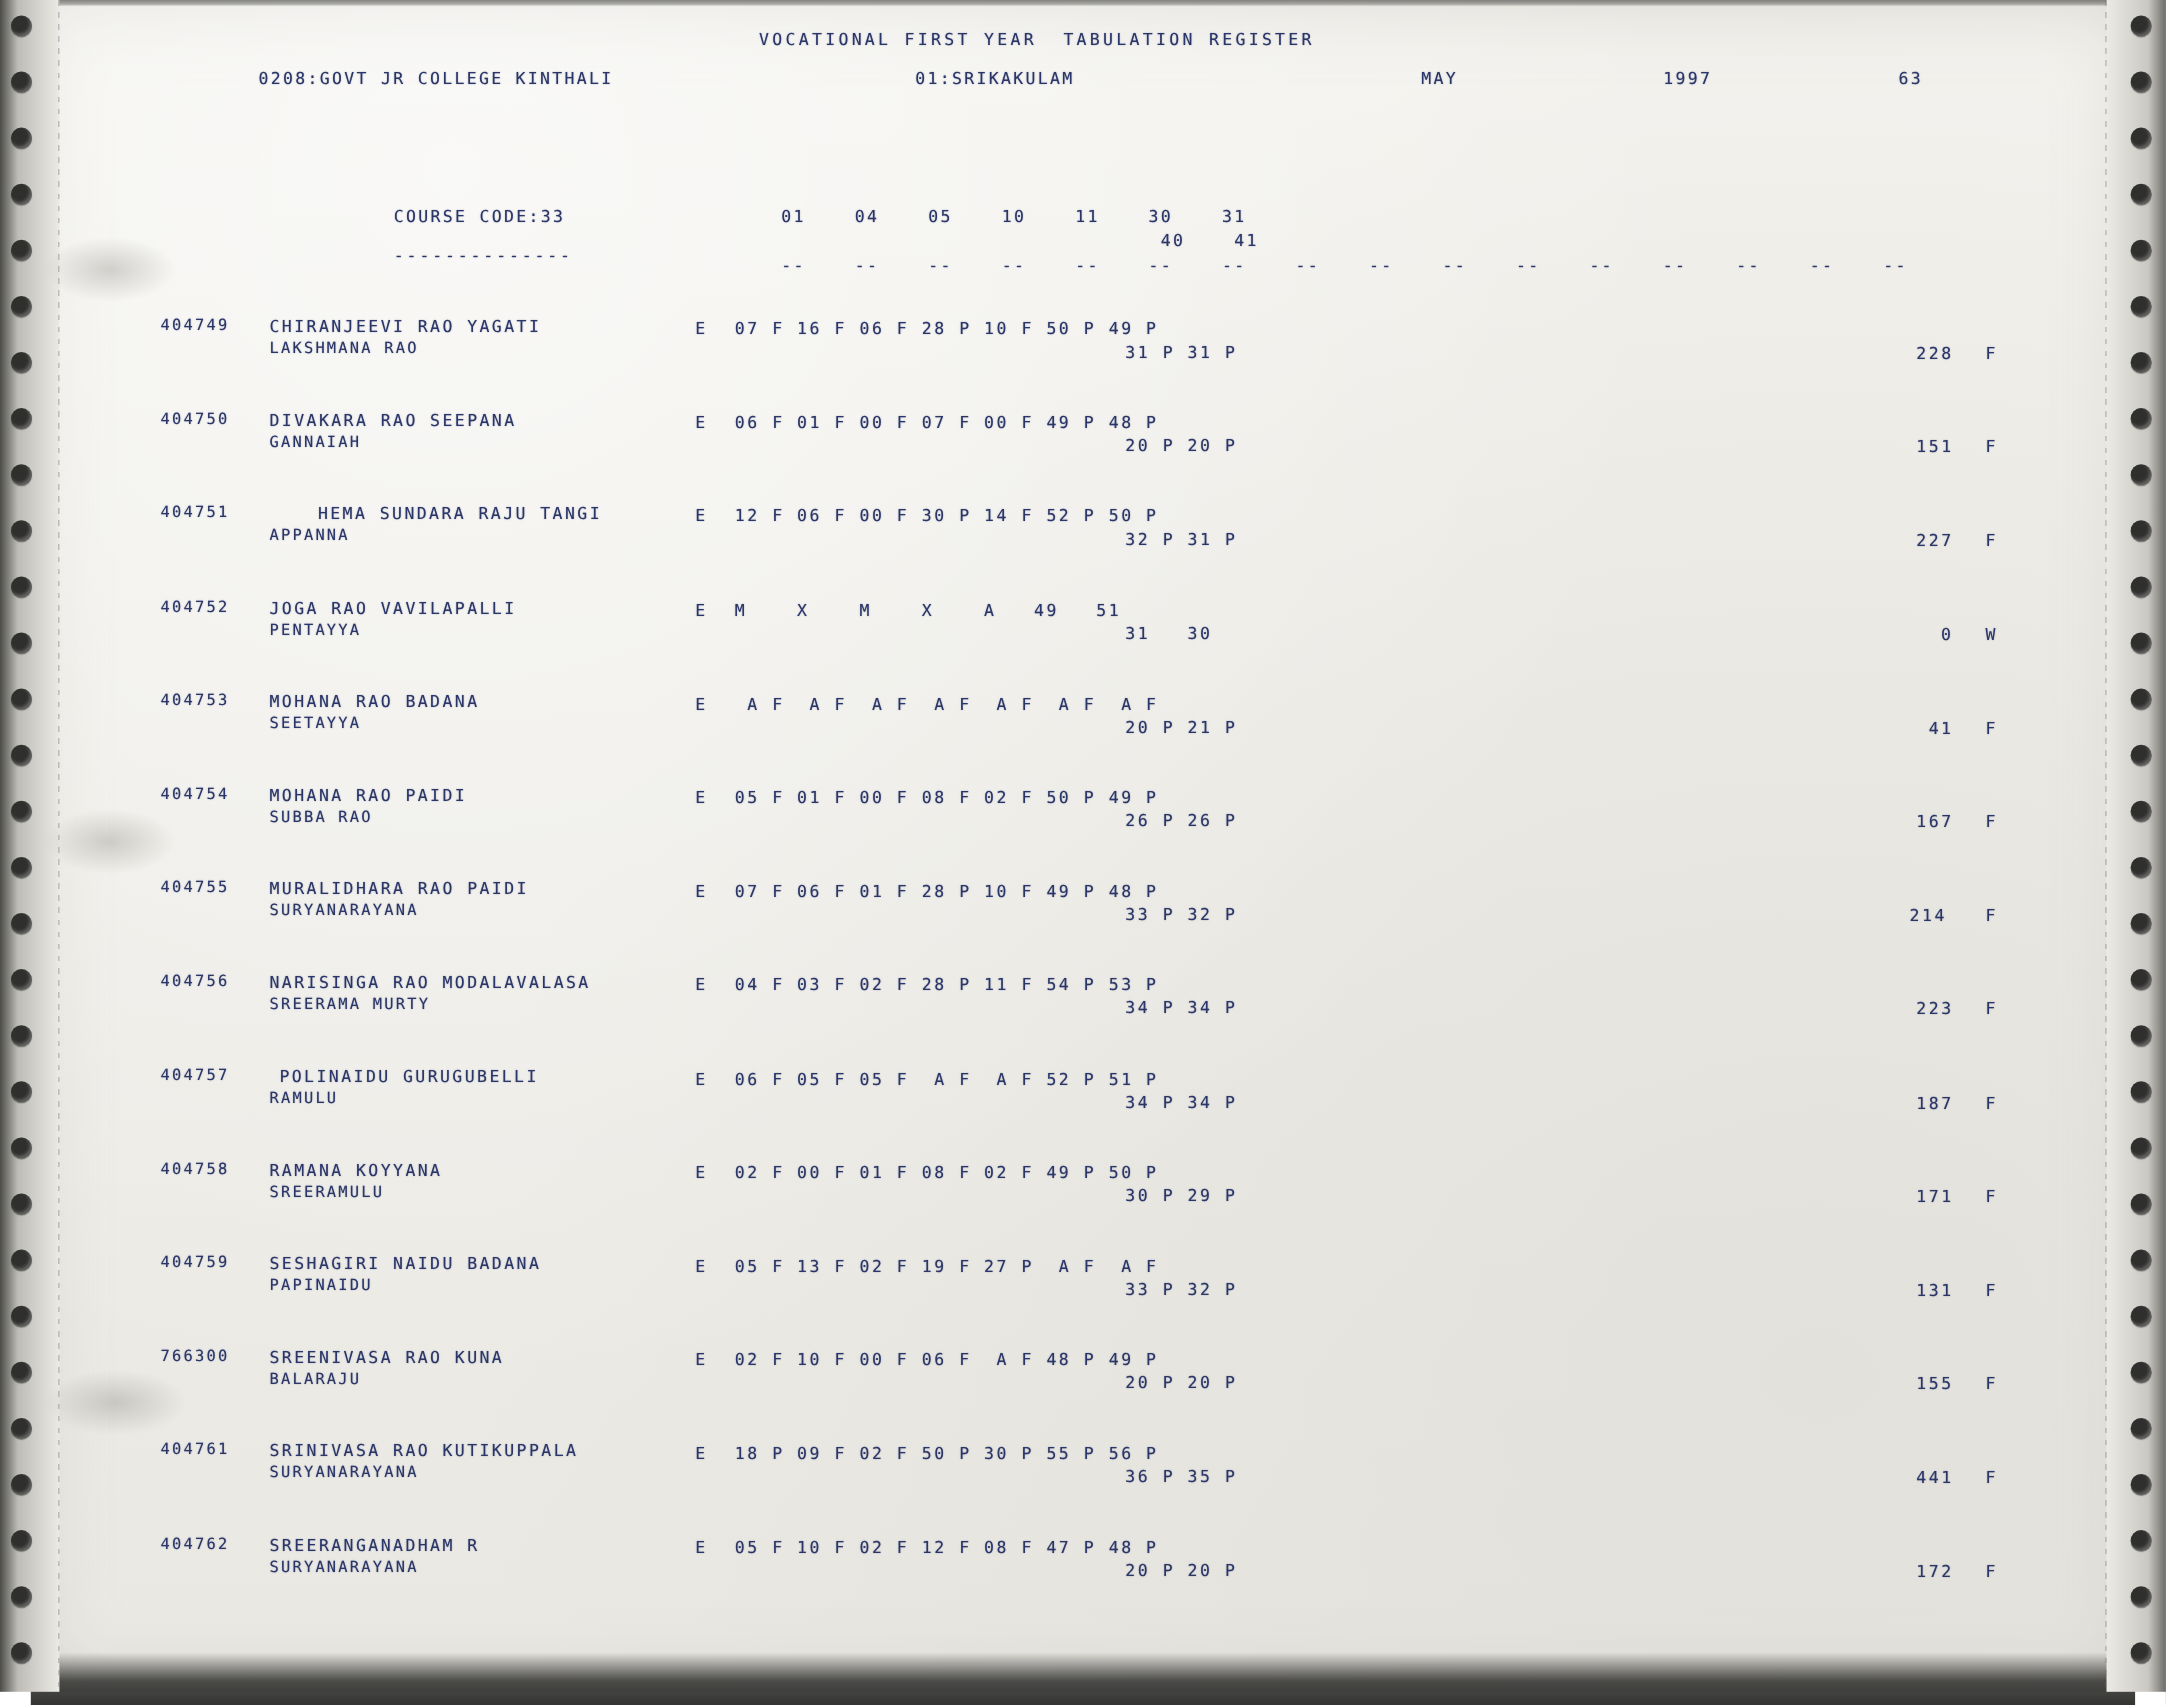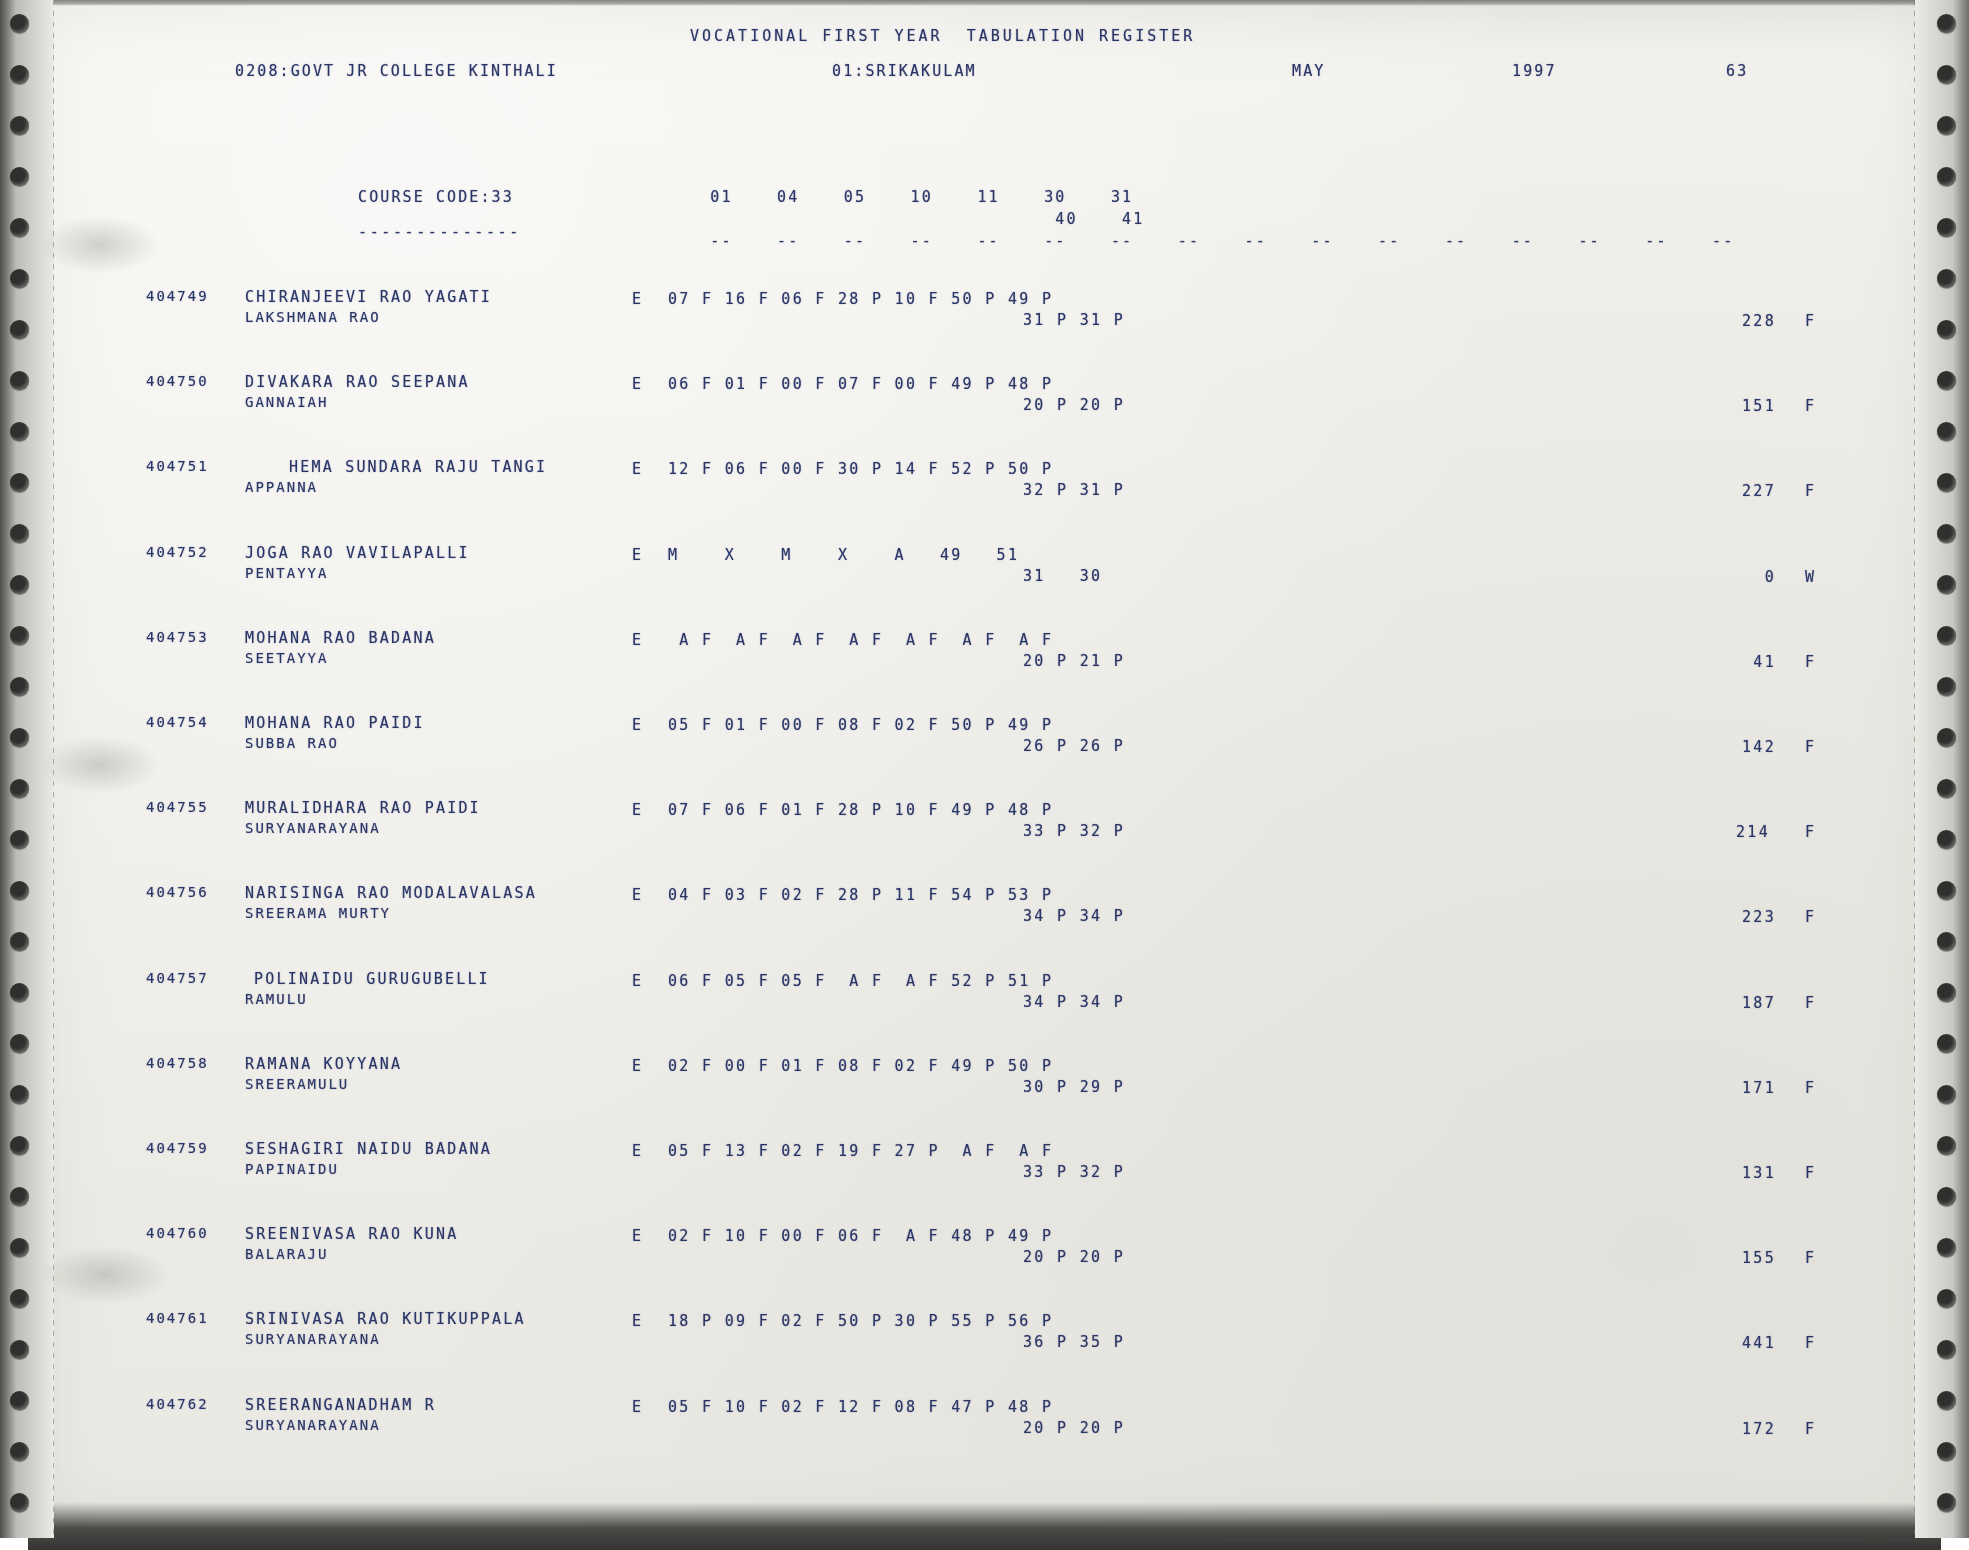--- a/index.html
+++ b/index.html
@@ -235,21 +235,21 @@
       <div class="t marks" style="left: 1023px; top: 651.8px;">20 P 21 P</div>
       <div class="t total" style="left: 1730px; top: 652.8px; width: 46px; text-align: right;">41</div>
       <div class="t total" style="left: 1805px; top: 652.8px;">F</div>
       <div></div>
       <div class="t small" style="left: 146px; top: 714px;">404754</div>
       <div class="t row-name" style="left: 245px; top: 714px;">MOHANA RAO PAIDI</div>
       <div class="t row-name small" style="left: 245px; top: 735px;">SUBBA RAO</div>
       <div class="t marks" style="left: 632px; top: 716px;">E</div>
       <div class="t marks" style="left: 668px; top: 716px;">05 F 01 F 00 F 08 F 02 F 50 P 49 P</div>
       <div class="t marks" style="left: 1023px; top: 737px;">26 P 26 P</div>
-      <div class="t total" style="left: 1730px; top: 738px; width: 46px; text-align: right;">142</div>
+      <div class="t total" style="left: 1730px; top: 738px; width: 46px; text-align: right;">167</div>
       <div class="t total" style="left: 1805px; top: 738px;">F</div>
       <div></div>
       <div class="t small" style="left: 146px; top: 799.2px;">404755</div>
       <div class="t row-name" style="left: 245px; top: 799.2px;">MURALIDHARA RAO PAIDI</div>
       <div class="t row-name small" style="left: 245px; top: 820.2px;">SURYANARAYANA</div>
       <div class="t marks" style="left: 632px; top: 801.2px;">E</div>
       <div class="t marks" style="left: 668px; top: 801.2px;">07 F 06 F 01 F 28 P 10 F 49 P 48 P</div>
       <div class="t marks" style="left: 1023px; top: 822.2px;">33 P 32 P</div>
       <div class="t total" style="left: 1730px; top: 823.2px; width: 46px; text-align: center;">214</div>
       <div class="t total" style="left: 1805px; top: 823.2px;">F</div>
@@ -283,21 +283,21 @@
       <div></div>
       <div class="t small" style="left: 146px; top: 1140px;">404759</div>
       <div class="t row-name" style="left: 245px; top: 1140px;">SESHAGIRI NAIDU BADANA</div>
       <div class="t row-name small" style="left: 245px; top: 1161px;">PAPINAIDU</div>
       <div class="t marks" style="left: 632px; top: 1142px;">E</div>
       <div class="t marks" style="left: 668px; top: 1142px;">05 F 13 F 02 F 19 F 27 P  A F  A F</div>
       <div class="t marks" style="left: 1023px; top: 1163px;">33 P 32 P</div>
       <div class="t total" style="left: 1730px; top: 1164px; width: 46px; text-align: right;">131</div>
       <div class="t total" style="left: 1805px; top: 1164px;">F</div>
       <div></div>
-      <div class="t small" style="left: 146px; top: 1225.2px;">404760</div>
+      <div class="t small" style="left: 146px; top: 1225.2px;">766300</div>
       <div class="t row-name" style="left: 245px; top: 1225.2px;">SREENIVASA RAO KUNA</div>
       <div class="t row-name small" style="left: 245px; top: 1246.2px;">BALARAJU</div>
       <div class="t marks" style="left: 632px; top: 1227.2px;">E</div>
       <div class="t marks" style="left: 668px; top: 1227.2px;">02 F 10 F 00 F 06 F  A F 48 P 49 P</div>
       <div class="t marks" style="left: 1023px; top: 1248.2px;">20 P 20 P</div>
       <div class="t total" style="left: 1730px; top: 1249.2px; width: 46px; text-align: right;">155</div>
       <div class="t total" style="left: 1805px; top: 1249.2px;">F</div>
       <div></div>
       <div class="t small" style="left: 146px; top: 1310.4px;">404761</div>
       <div class="t row-name" style="left: 245px; top: 1310.4px;">SRINIVASA RAO KUTIKUPPALA</div>

